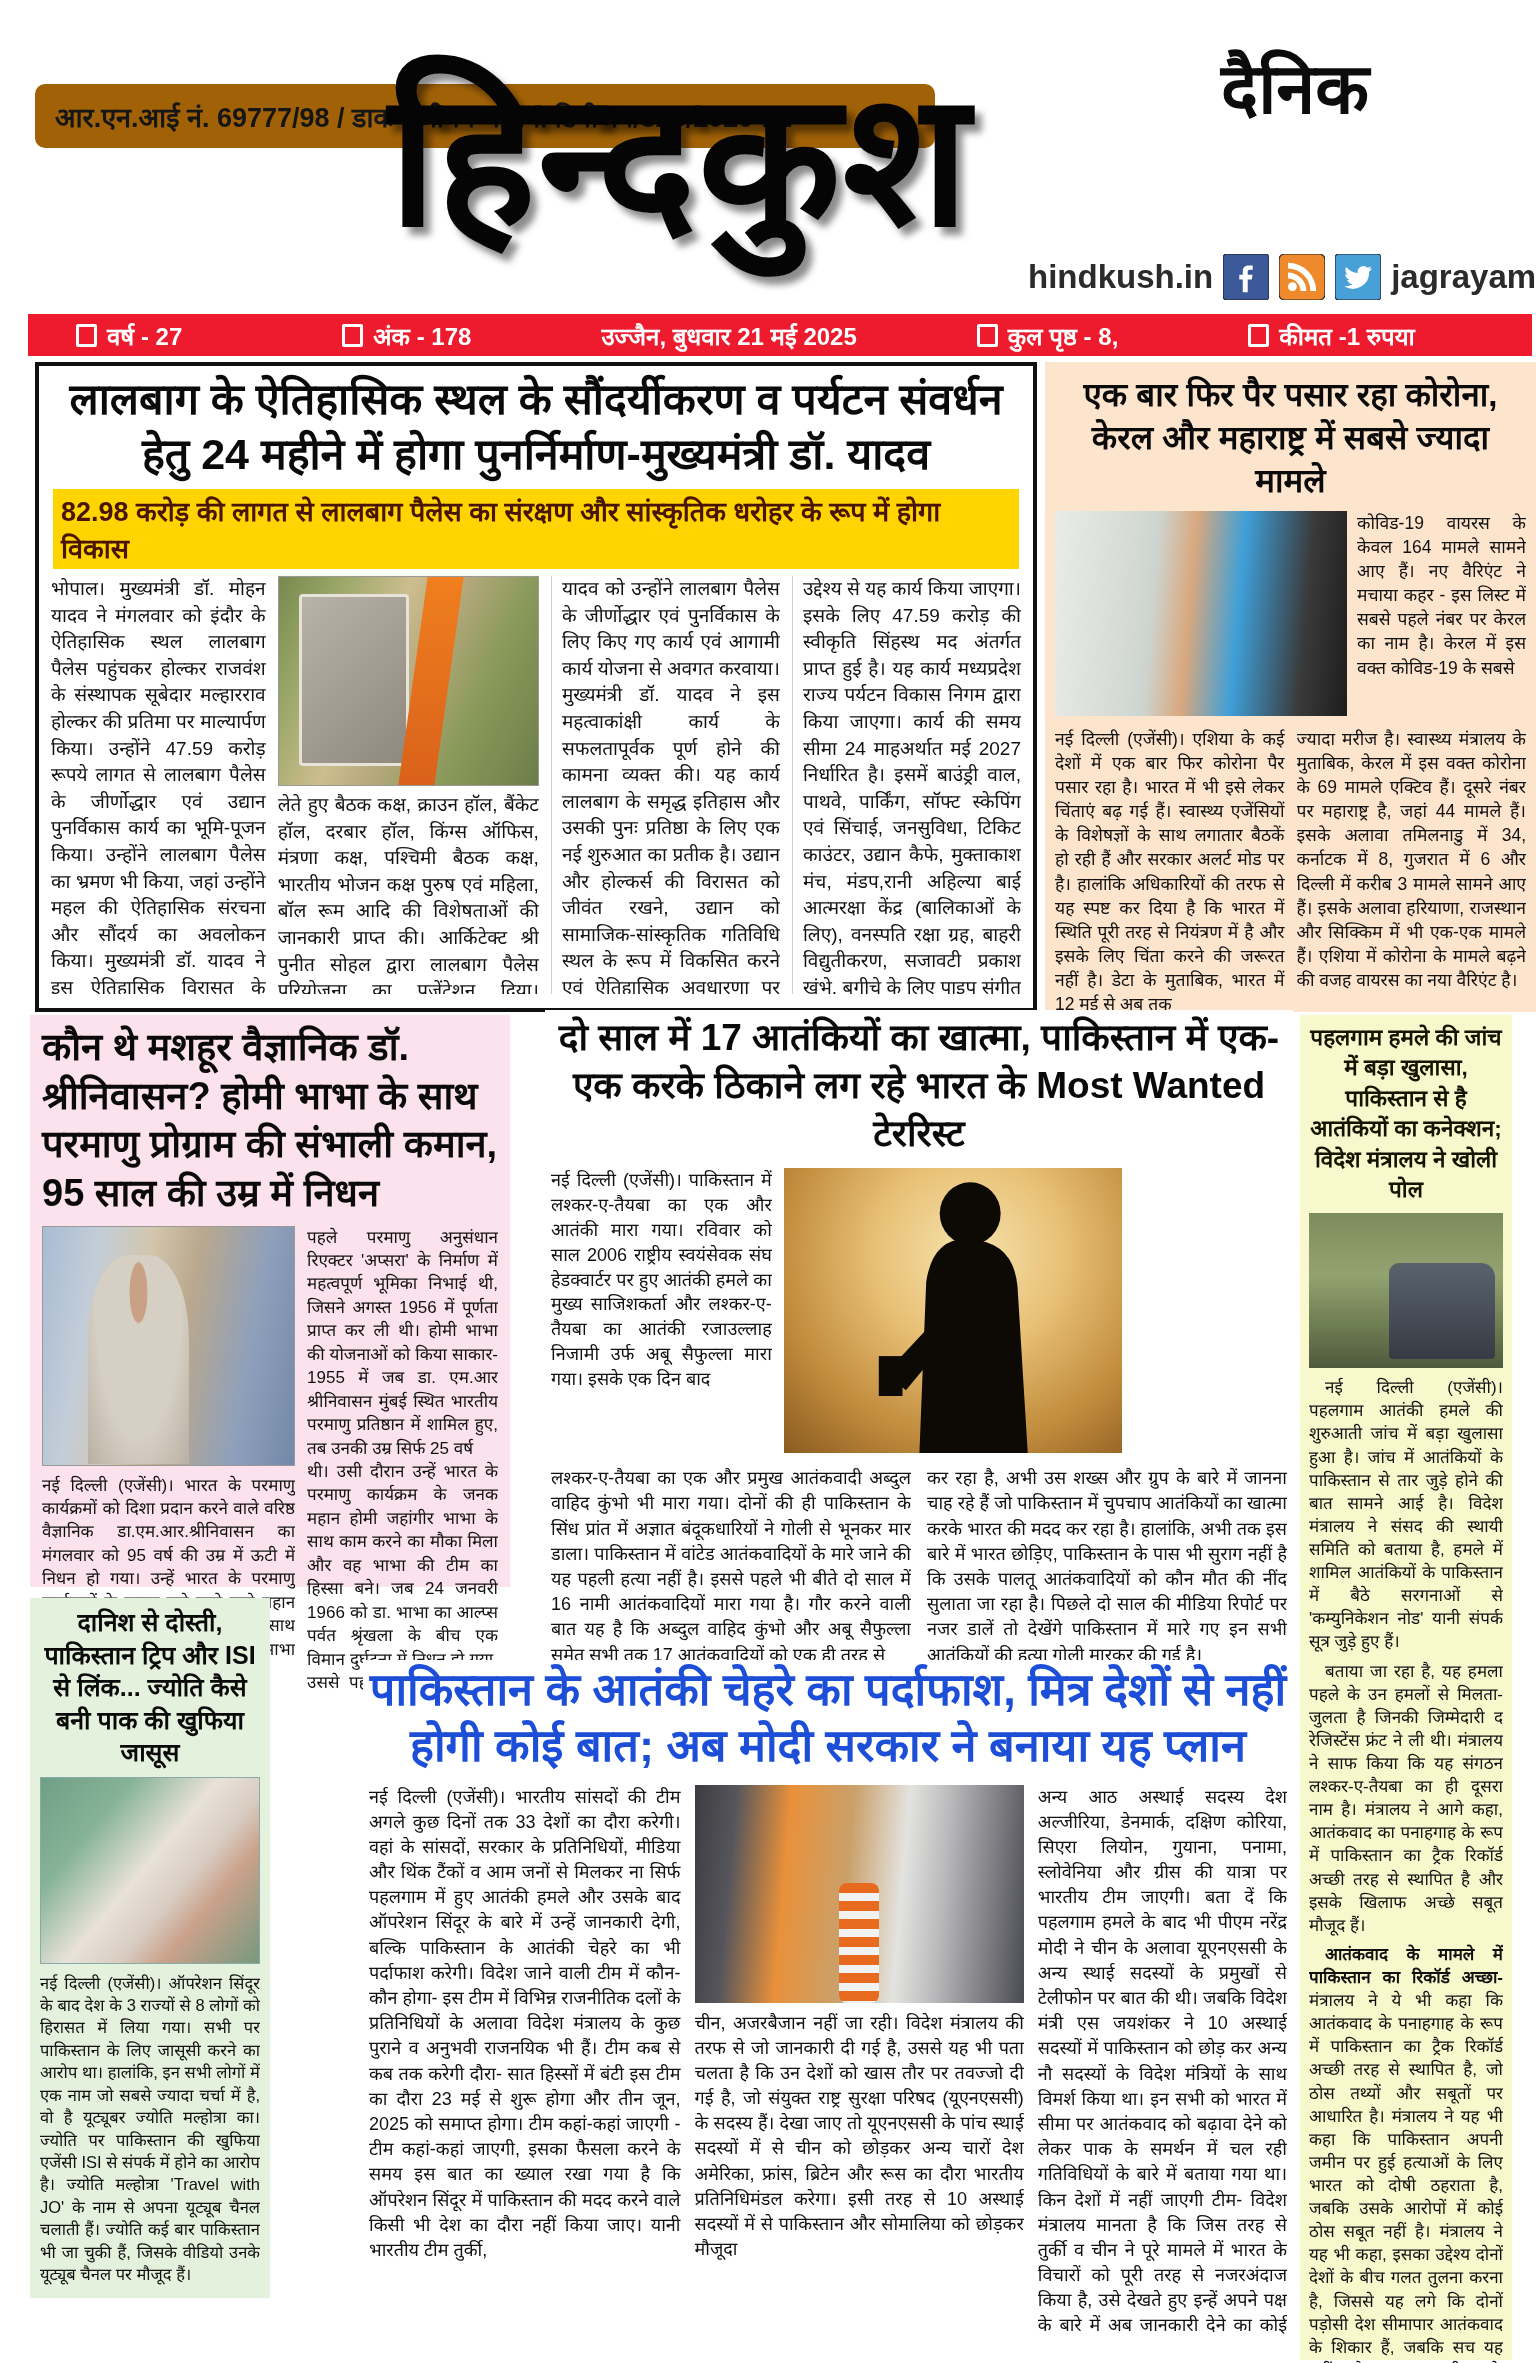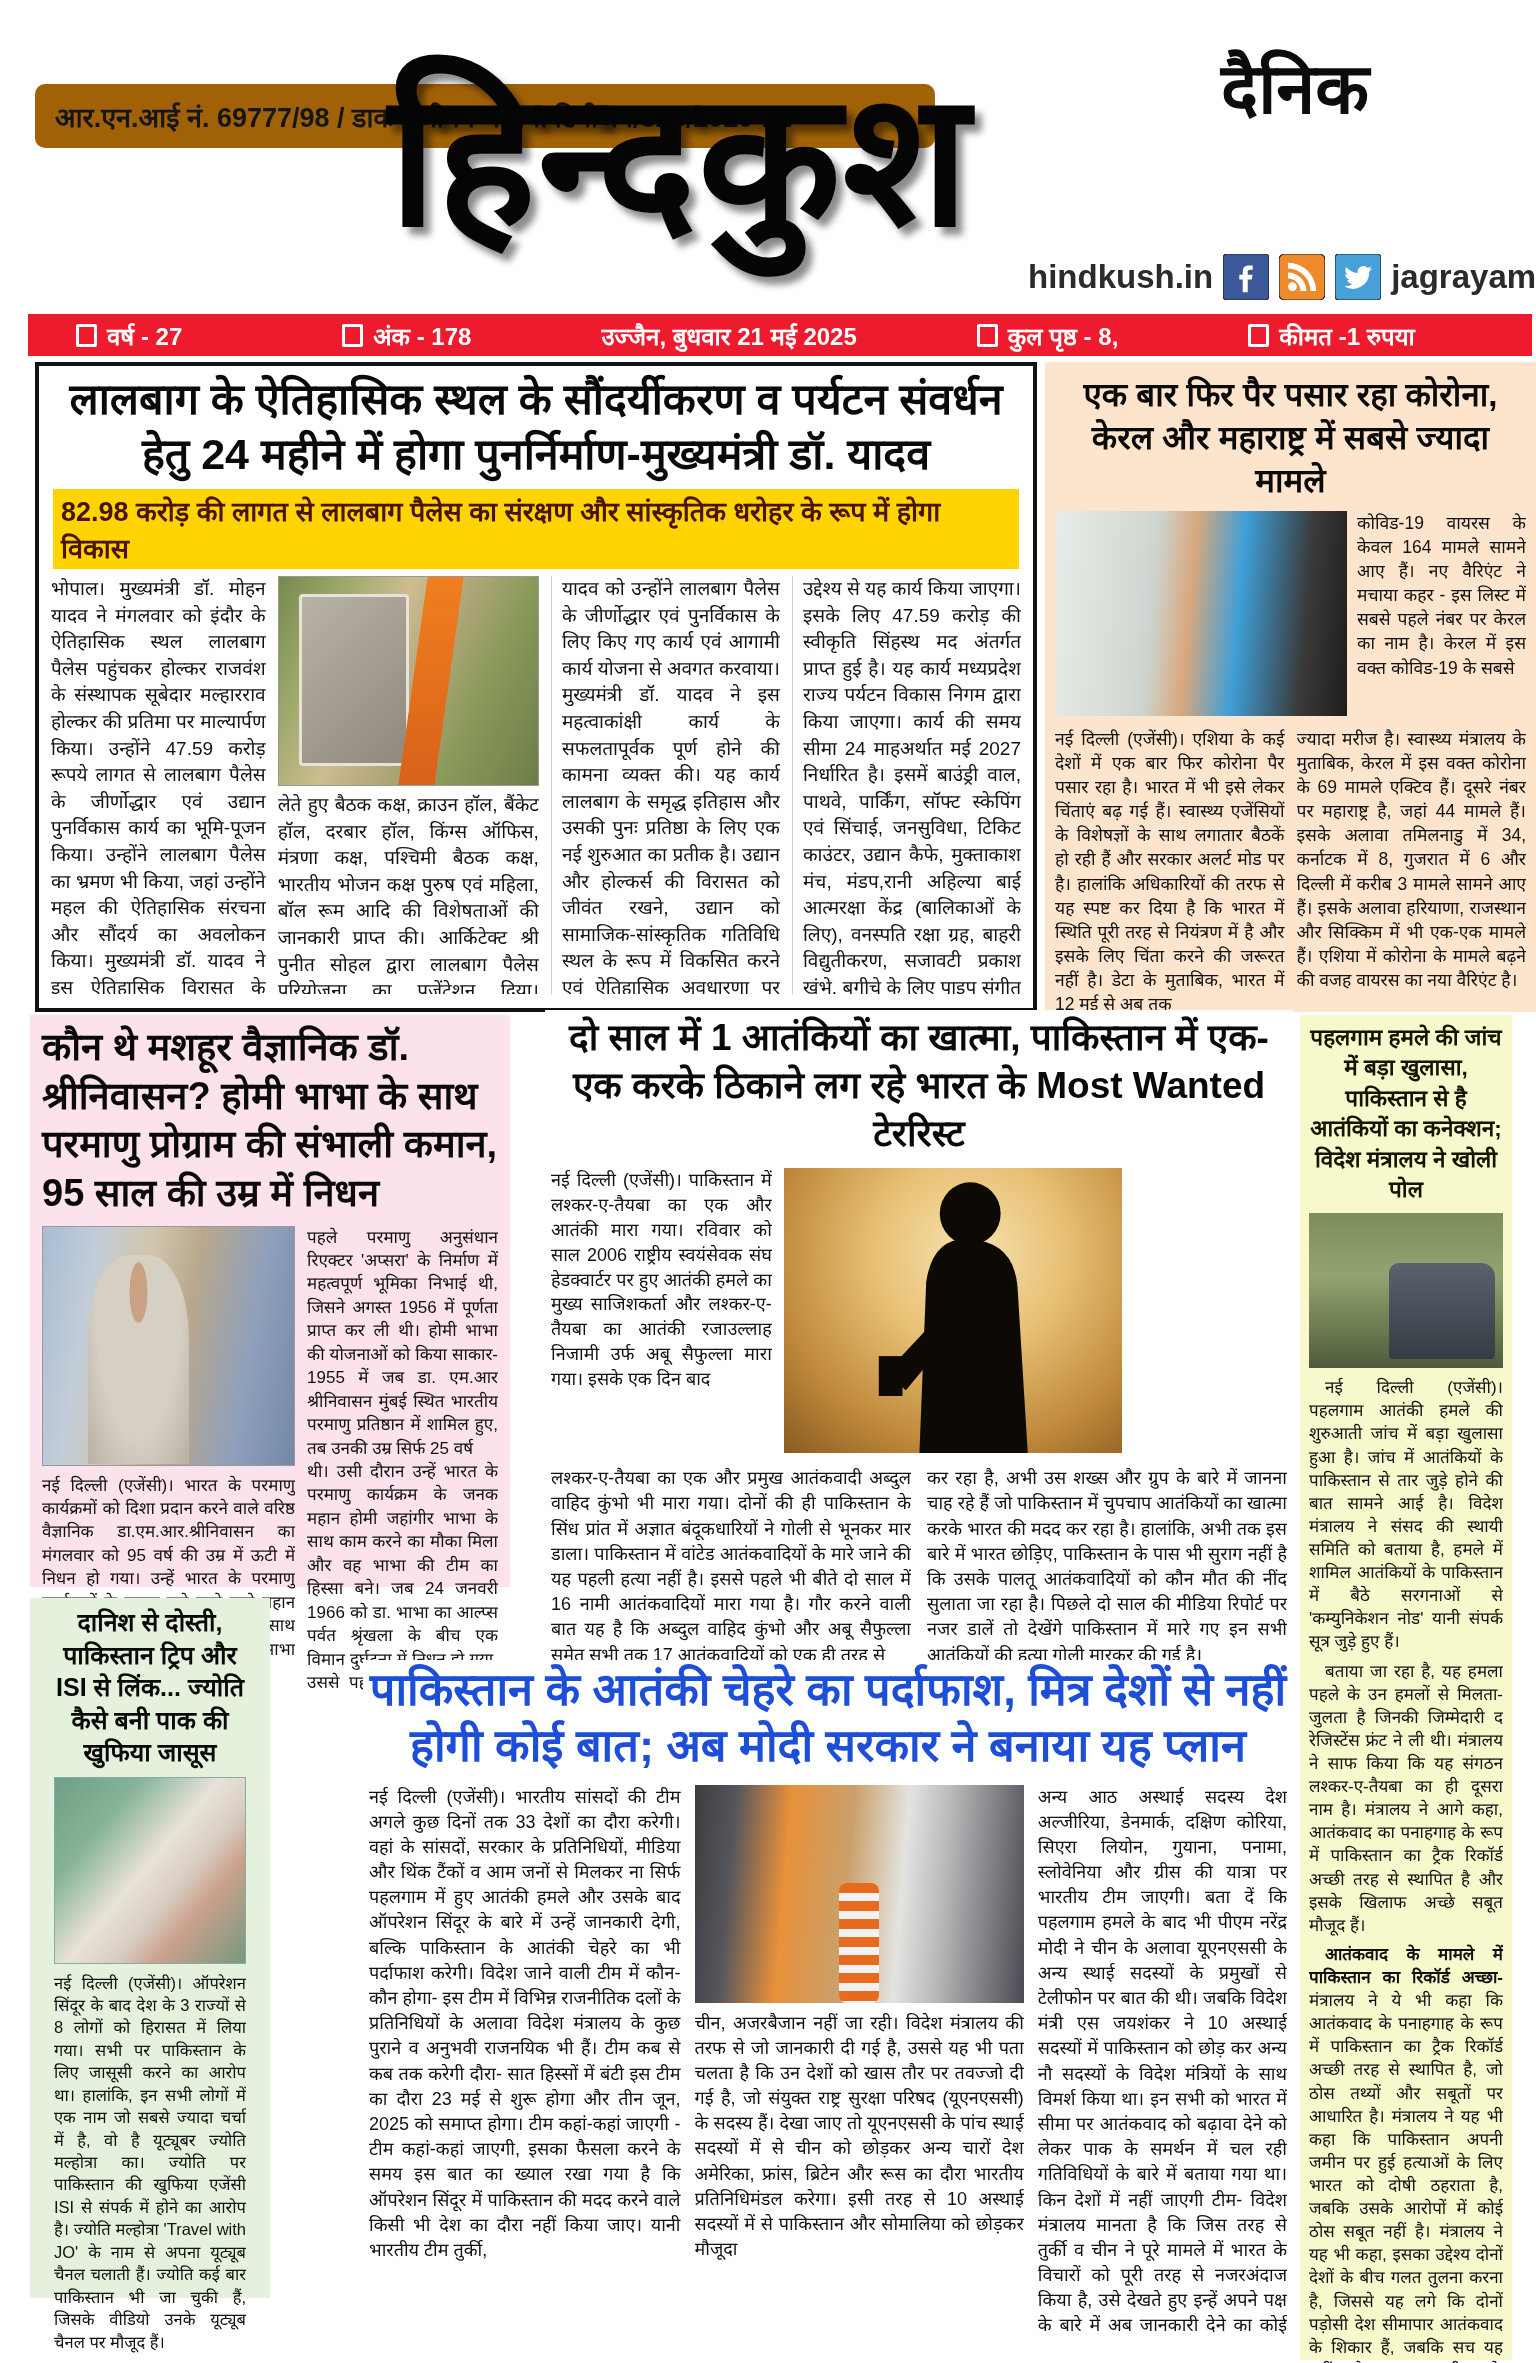--- a/index.html
+++ b/index.html
@@ -71,21 +71,21 @@
   .terror .row2 div{width:50%;}
   
   .pahalgam{left:1300px;top:1015px;width:212px;height:1345px;background:#f8f8cd;padding:8px 9px;box-sizing:border-box;}
   .pahalgam .hl{font-size:22.5px;line-height:1.35;font-weight:900;text-align:center;color:#141400;margin-bottom:8px;}
   .pahalgam-photo{height:155px;margin-bottom:8px;
      background:linear-gradient(180deg,#7d8c5c 0%,#93a370 40%,#6b7a50 75%,#4f5a3e 100%);}
   .pahalgam-photo .car{position:absolute;right:4%;bottom:6%;width:55%;height:62%;background:linear-gradient(180deg,#5a626c,#363c44);border-radius:10px 14px 4px 4px;}
   .pahalgam .body{font-size:17px;line-height:1.36;height:1090px;}
   .pahalgam .body p{margin:0 0 6px 0;text-indent:16px;}
   
-  .jyoti{left:30px;top:1598px;width:240px;height:700px;background:#e4f1dc;padding:8px 24px;box-sizing:border-box;}
+  .jyoti{left:30px;top:1598px;width:240px;height:700px;background:#e4f1dc;padding:8px 10px;box-sizing:border-box;}
   .jyoti .hl{font-size:25px;line-height:1.3;font-weight:900;text-align:center;color:#0a0a0a;margin-bottom:8px;}
   .jyoti-photo{height:185px;margin-bottom:8px;border:1px solid #8aa;
      background:linear-gradient(130deg,#6f9f85 0%,#86b398 25%,#e9e2d8 48%,#d8cdc2 62%,#caa18b 74%,#77997f 100%);}
   .jyoti .body{font-size:16.5px;line-height:1.36;height:430px;}
   
   .modi{left:363px;top:1660px;width:930px;height:700px;background:#fff;padding:2px 6px;box-sizing:border-box;}
   .modi .hl{font-size:45px;line-height:1.25;font-weight:900;text-align:center;color:#1d4ed8;margin-bottom:10px;}
   .modi .body{display:flex;gap:14px;height:555px;font-size:18px;line-height:1.4;}
   .modi .c1{width:35%;}
   .modi .c2{width:37%;display:flex;flex-direction:column;}
@@ -192,21 +192,21 @@
         <div class="jtext" style="flex:1;">नई दिल्ली (एजेंसी)। भारत के परमाणु कार्यक्रमों को दिशा प्रदान करने वाले वरिष्ठ वैज्ञानिक डा.एम.आर.श्रीनिवासन का मंगलवार को 95 वर्ष की उम्र में ऊटी में निधन हो गया। उन्हें भारत के परमाणु कार्यक्रमों के जनक कहे जाने वाले महान वैज्ञानिक डा.होमी जहांगीर भाभा के साथ काम करने का अवसर मिला था। डॉ. भाभा के साथ डा. श्रीनिवासन ने भारत के</div>
       </div>
       <div class="right jtext">
         <div>पहले परमाणु अनुसंधान रिएक्टर 'अप्सरा' के निर्माण  में महत्वपूर्ण भूमिका निभाई थी, जिसने अगस्त 1956 में पूर्णता प्राप्त कर ली थी। होमी भाभा की योजनाओं को किया साकार- 1955 में जब डा. एम.आर श्रीनिवासन मुंबई स्थित भारतीय परमाणु प्रतिष्ठान में शामिल हुए, तब उनकी उम्र सिर्फ 25 वर्ष</div>
         <div>थी। उसी दौरान उन्हें भारत के परमाणु कार्यक्रम के जनक महान होमी जहांगीर भाभा के साथ काम करने का मौका मिला और वह भाभा की टीम का हिस्सा बने। जब 24 जनवरी 1966 को डा. भाभा का आल्प्स पर्वत श्रृंखला के बीच एक विमान दुर्घटना में निधन हो गया, उससे पहले उन्होंने आने वाले दशकों में क्या करना है, इसकी योजना बना ली थी।</div>
       </div>
     </div>
   </div>
 
   <div class="abs terror">
-    <div class="hl">दो साल में 1 आतंकियों का खात्मा, पाकिस्तान में एक-एक करके ठिकाने लग रहे भारत के Most Wanted टेररिस्ट</div>
+    <div class="hl">दो साल में 17 आतंकियों का खात्मा, पाकिस्तान में एक-एक करके ठिकाने लग रहे भारत के Most Wanted टेररिस्ट</div>
     <div class="row1">
       <div class="c1 jtext">नई दिल्ली (एजेंसी)। पाकिस्तान में लश्कर-ए-तैयबा का एक और आतंकी मारा गया। रविवार को साल 2006 राष्ट्रीय स्वयंसेवक संघ हेडक्वार्टर पर हुए आतंकी हमले का मुख्य साजिशकर्ता और लश्कर-ए-तैयबा का आतंकी रजाउल्लाह निजामी उर्फ अबू सैफुल्ला मारा गया। इसके एक दिन बाद</div>
       <div class="photo terror-photo">
         <svg viewBox="0 0 100 100" width="100%" height="100%" preserveAspectRatio="none">
           <ellipse cx="55" cy="16" rx="9" ry="11" fill="#0d0a06"></ellipse>
           <path d="M40 100 L42 40 Q44 24 55 25 Q68 26 69 42 L72 100 Z" fill="#0d0a06"></path>
           <path d="M30 72 L52 44 L57 48 L36 78 Z" fill="#0d0a06"></path>
           <rect x="28" y="66" width="7" height="14" fill="#0d0a06"></rect>
         </svg>
       </div>

